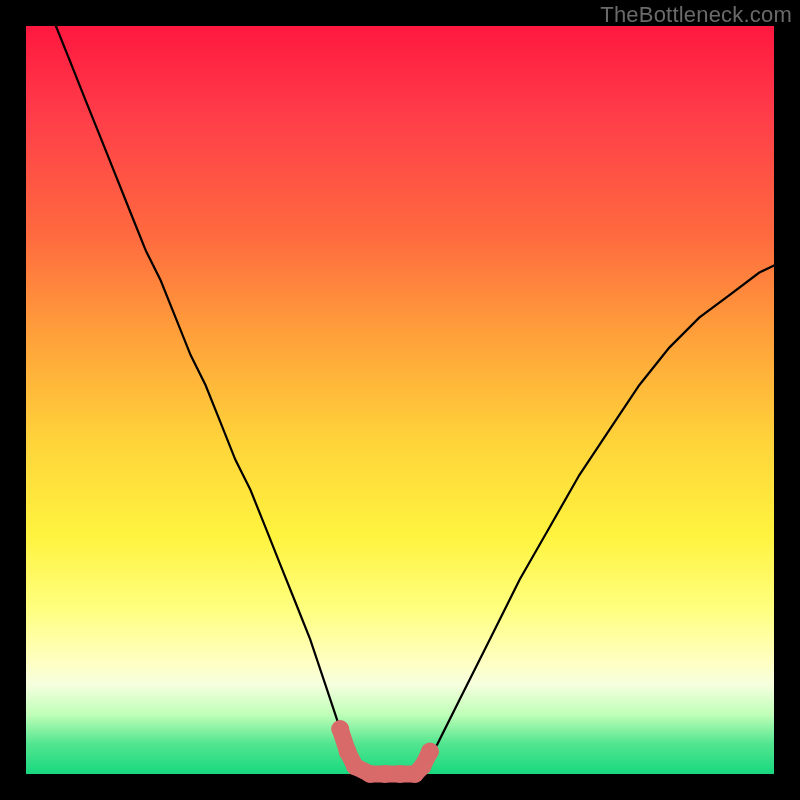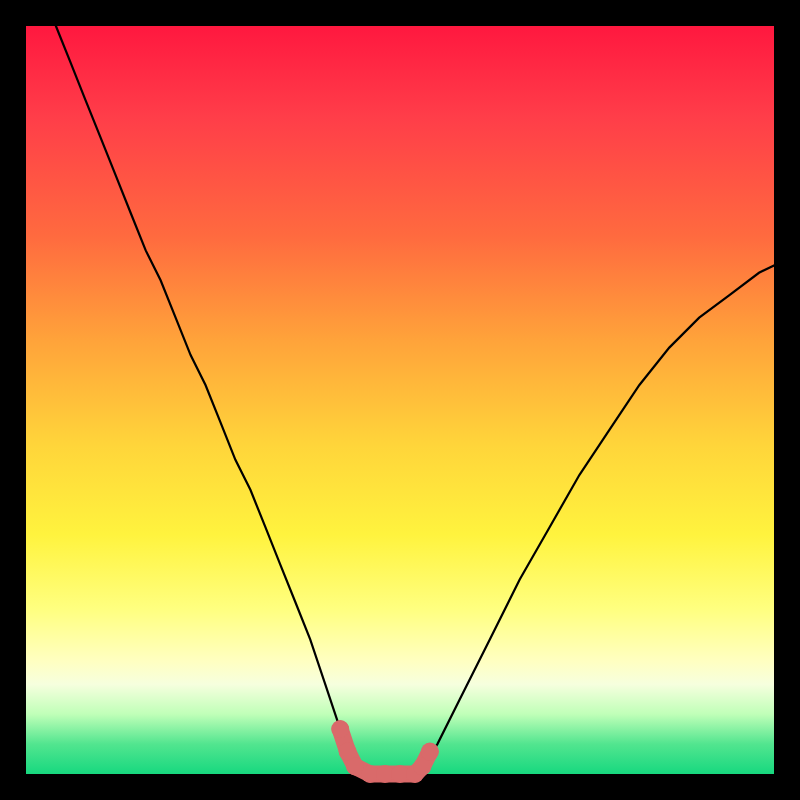--- a/index.html
+++ b/index.html
@@ -55,20 +55,21 @@
     top: 0;
     width: 748px;
     height: 748px;
     overflow: visible;
   }
 </style>
 </head>
 <body>
 
 <div class="frame">
+  <div class="watermark">TheBottleneck.com</div>
 
   <div class="plot-area">
     <svg class="curve" viewBox="0 0 748 748">
       <g>
         <path d="M29.9 0.0 L44.9 37.4 L59.8 74.8 L74.8 112.2 L89.8 149.6 L104.7 187.0 L119.7 224.4 L134.6 254.3 L149.6 291.7 L164.6 329.1 L179.5 359.0 L194.5 396.4 L209.4 433.8 L224.4 463.8 L239.4 501.2 L254.3 538.6 L269.3 576.0 L284.2 613.4 L299.2 658.2 L314.2 703.1 L321.6 725.6 L329.1 740.5 L344.1 748.0 L359.0 748.0 L374.0 748.0 L389.0 748.0 L396.4 740.5 L411.4 718.1 L433.8 673.2 L463.8 613.4 L493.7 553.5 L523.6 501.2 L553.5 448.8 L583.4 403.9 L613.4 359.0 L643.3 321.6 L673.2 291.7 L703.1 269.3 L733.0 246.8 L748.0 239.4" fill="none" stroke="#000" stroke-width="2.2" stroke-linecap="round"></path>
       </g>
       <g>
           <path d="M314.2 703.1 L321.6 725.6 L329.1 740.5 L344.1 748.0 L359.0 748.0 L374.0 748.0 L389.0 748.0 L396.4 740.5 L403.9 725.6" fill="none" stroke="#d96a6a" stroke-width="17" stroke-linecap="round" stroke-linejoin="round"></path>
           <circle cx="314.2" cy="703.1" r="9" fill="#d96a6a"></circle>
           <circle cx="321.6" cy="725.6" r="9" fill="#d96a6a"></circle>

